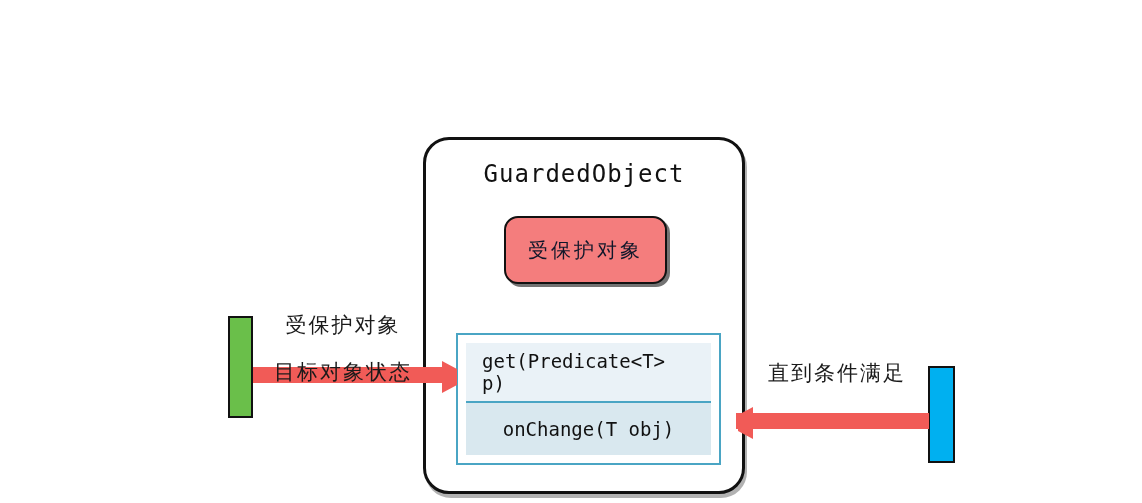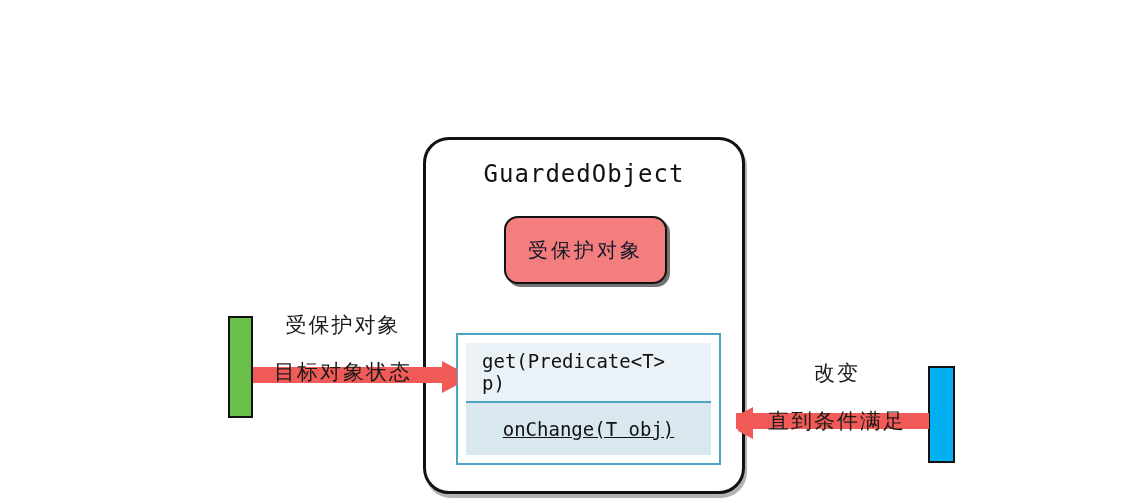--- a/index.html
+++ b/index.html
@@ -51,21 +51,21 @@
     left: 440px; top: 317px;
     width: 265px;
     border: 2px solid #0f172a;
   }
   .method-row {
     display: flex; align-items: center; justify-content: center;
     font-family: "DejaVu Sans Mono", "Liberation Mono", monospace;
     font-size: 19px;
   }
   .method-row.get { height: 58px; }
-  .method-row.onchange { height: 54px; border-top: 2px solid #4aa5c4; text-decoration: underline; }
+  .method-row.onchange { height: 54px; border-top: 2px solid #4aa5c4; }
 
   
   .thread-bar { border: 2px solid #111; }
   .thread-bar.left  { left: 212px; top: 300px; width: 25px; height: 102px; }
   .thread-bar.right { left: 912px; top: 350px; width: 27px; height: 97px; }
 
   
   .arrow-line { height: 3px; }
   .arrow-line.left  { left: 237px; top: 351px; width: 190px; }
   .arrow-line.right { left: 720px; top: 397px; width: 193px; }
@@ -115,17 +115,16 @@
 
   <div class="abs arrow-line right" style="background-color: rgb(241, 91, 87);"></div>
   <div class="abs arrow-head point-left" style="border-right-color: rgb(241, 91, 87);"></div>
 
   <div class="abs annotation left">
     <span class="line">受保护对象</span>
     <span class="line">目标对象状态</span>
   </div>
 
   <div class="abs annotation right">
-    <span class="line">改变</span>
     <span class="line">直到条件满足</span>
   </div>
 
 </div>
 
 </body></html>

